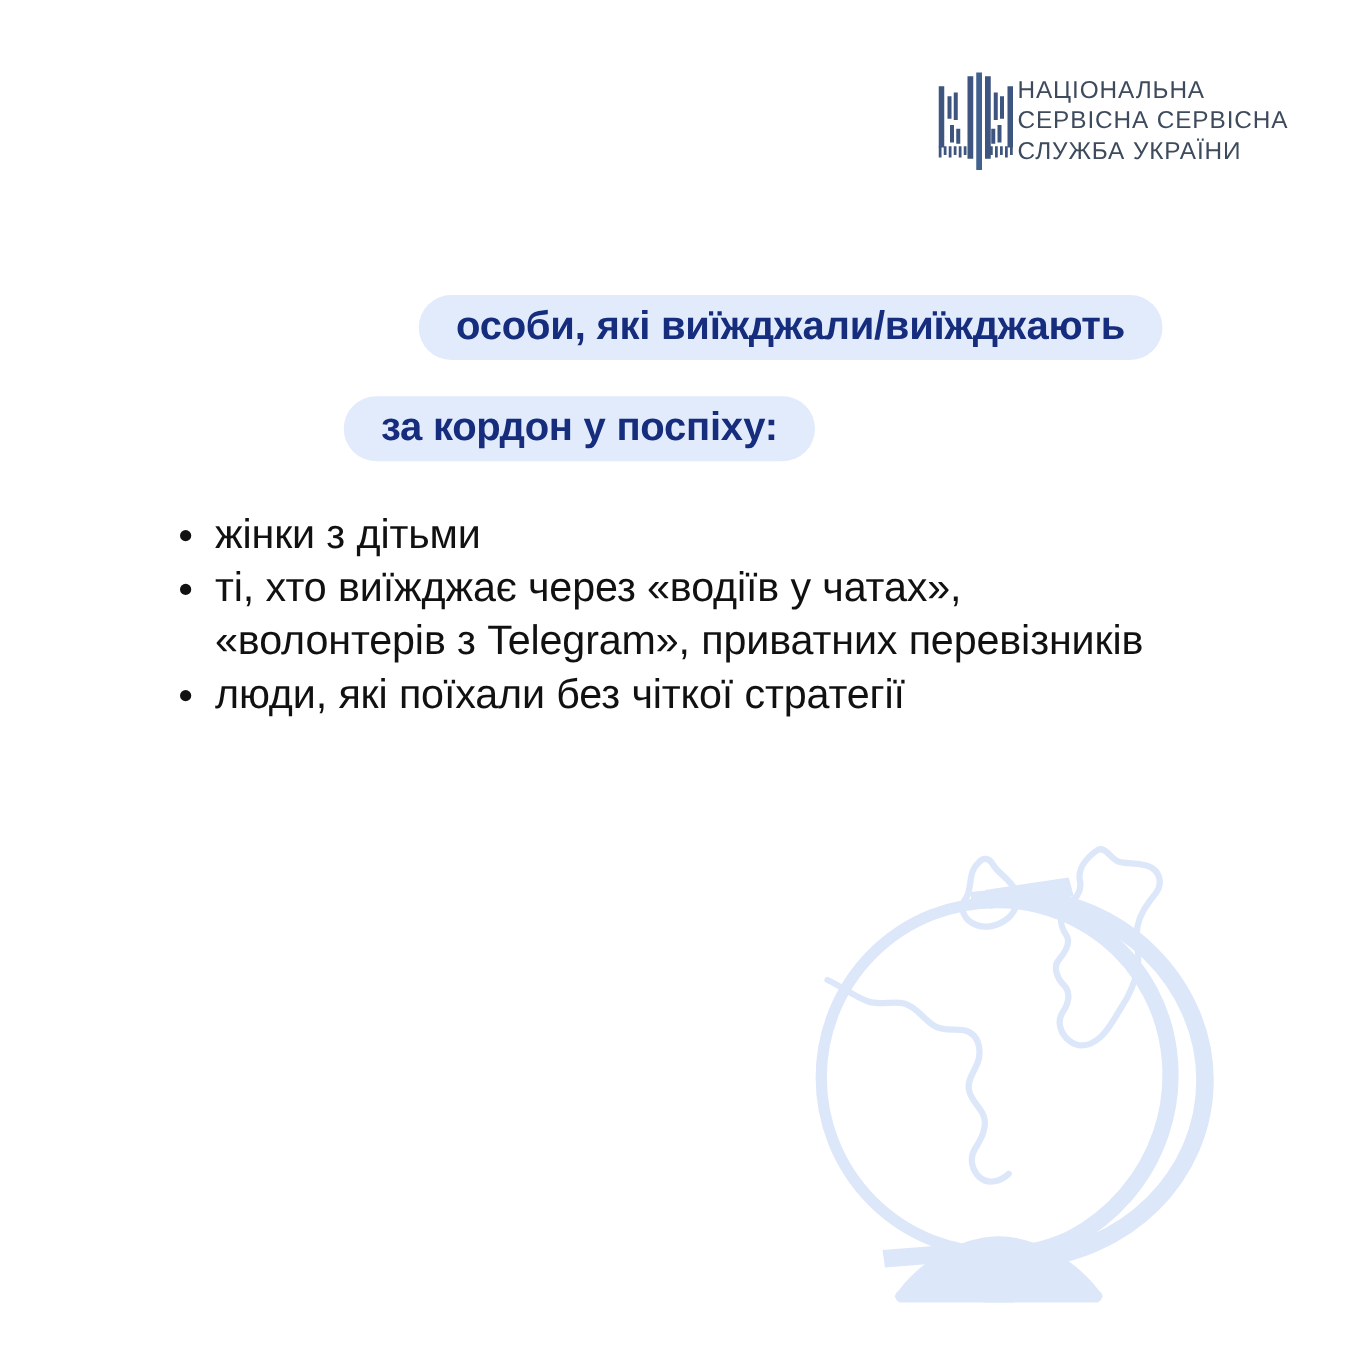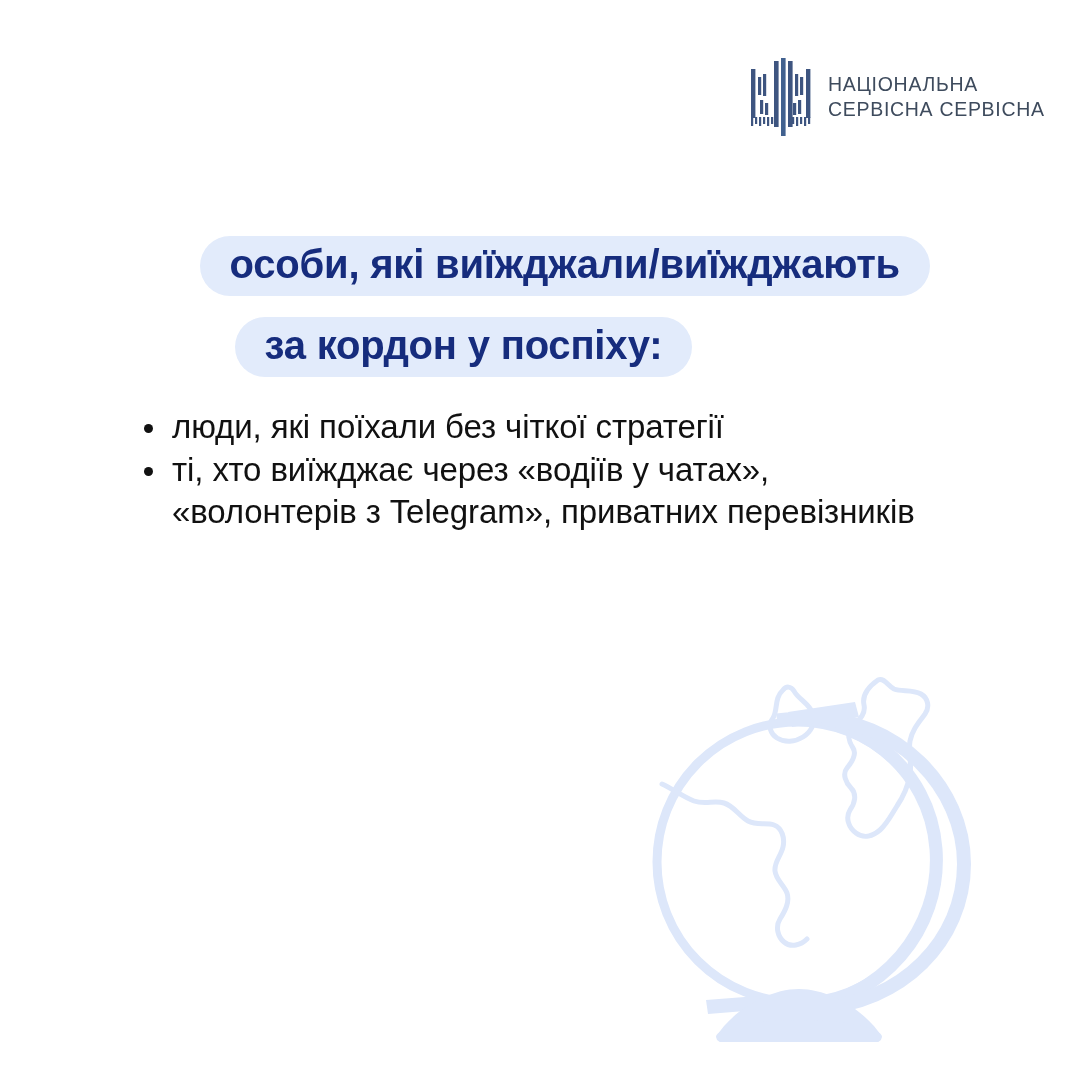--- a/index.html
+++ b/index.html
@@ -19,21 +19,20 @@
     overflow: hidden;
   }
 
   
   #logo-block {
     position: absolute;
     top: 55px;
     left: 748px;
     display: flex;
     align-items: center;
-    gap: 14px;
   }
   #logo-mark {
     width: 66px;
     height: 84px;
     flex: 0 0 auto;
     display: block;
   }
   #logo-text {
     display: flex;
     flex-direction: column;
@@ -60,21 +59,21 @@
 
   .pill {
     background: #e2ebfb;
     border-radius: 40px;
     padding: 8px 30px 12px 30px;
     display: inline-block;
   }
   .pill-text {
     font-family: "Liberation Sans", sans-serif;
     font-weight: bold;
-    font-size: 40px;
+    font-size: 32px;
     line-height: 1.0;
     color: #162c7d;
     white-space: nowrap;
     letter-spacing: -0.2px;
   }
 
   
   #bullet-list {
     position: absolute;
     top: 406px;
@@ -149,42 +148,47 @@
         <rect x="44" y="62" width="2.2" height="7"></rect>
         <rect x="48" y="62" width="2.2" height="9"></rect>
         <rect x="52" y="62" width="2.2" height="7"></rect>
         <rect x="56" y="62" width="2.2" height="9"></rect>
         <rect x="60" y="62" width="2.2" height="7"></rect>
       </g>
     </svg>
     <div id="logo-text">
       <div>НАЦІОНАЛЬНА</div>
       <div>СЕРВІСНА СЕРВІСНА</div>
+      <div>СЛУЖБА УКРАЇНИ</div>
     </div>
   </div>
 
   <div class="pill-row" id="pill-row-1">
     <div class="pill">
       <span class="pill-text">особи, які виїжджали/виїжджають</span>
     </div>
   </div>
   <div class="pill-row" id="pill-row-2">
     <div class="pill">
       <span class="pill-text">за кордон у поспіху:</span>
     </div>
   </div>
 
   <ul id="bullet-list">
     <li>
       <span class="bullet-dot"></span>
-      <span>люди, які поїхали без чіткої стратегії</span>
+      <span>жінки з дітьми</span>
     </li>
     <li>
       <span class="bullet-dot"></span>
       <span>ті, хто виїжджає через «водіїв у чатах», «волонтерів з Telegram», приватних перевізників</span>
+    </li>
+    <li>
+      <span class="bullet-dot"></span>
+      <span>люди, які поїхали без чіткої стратегії</span>
     </li>
   </ul>
 
   <svg id="globe" viewBox="0 0 420 450" aria-hidden="true">
     <g fill="none" stroke="#dde7fa" stroke-width="9" stroke-linecap="round" stroke-linejoin="round">
 
       <circle cx="157" cy="270" r="140"></circle>
 
       <path d="M143 98 C134 106 138 118 133 126 C127 134 131 142 137 146
                C145 151 155 150 163 145 C171 140 176 131 173 122

